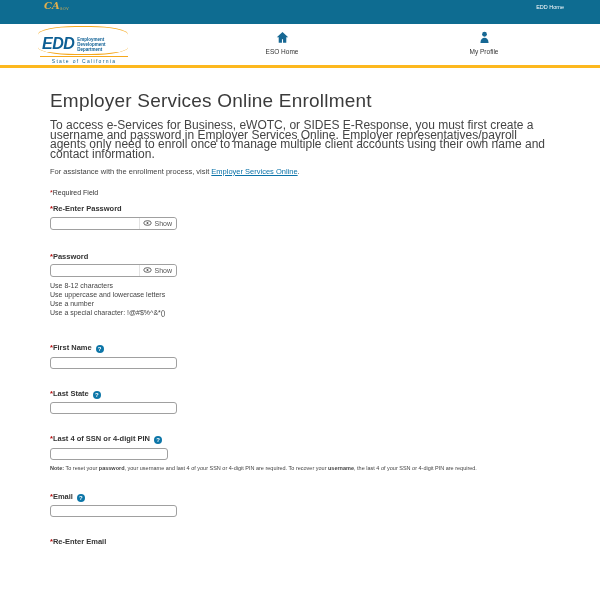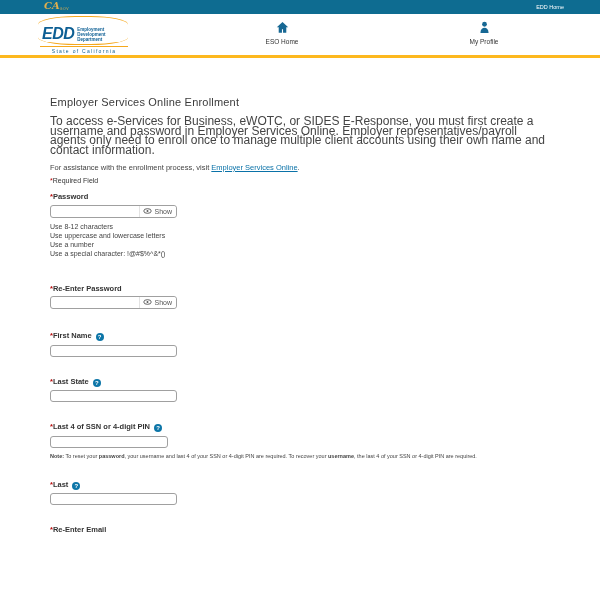--- a/index.html
+++ b/index.html
@@ -1,21 +1,21 @@
 <!DOCTYPE html>
 <html><head>
 <meta charset="utf-8">
 <style>
   html,body{margin:0;padding:0}
   body{
     width:600px;height:600px;overflow:hidden;position:relative;
     background:#fff;font-family:"Liberation Sans",sans-serif;color:#333;
   }
   
-  .topbar{position:relative;height:14px;background:#0E6C91}
+  .topbar{position:relative;height:24px;background:#0E6C91}
   .ca-logo{position:absolute;left:44px;top:0;display:flex;align-items:flex-end;cursor:pointer}
   .ca-logo .ca{font-family:"DejaVu Serif",serif;font-style:italic;font-weight:bold;font-size:10px;color:#DFAF4E;line-height:12px}
   .ca-logo .gov{font-size:3.5px;color:#DFAF4E;letter-spacing:.5px;margin-left:0;margin-bottom:1px}
   .topbar-link{position:absolute;right:36px;top:4px;font-size:5.5px;color:#fff;text-decoration:none;cursor:pointer}
   
   .header{position:relative;height:41px;background:#fff}
   .edd-logo{position:absolute;left:40px;top:4px;width:88px;cursor:pointer}
   .edd-row{position:relative;display:flex;align-items:flex-start;padding:8px 0 1px 2px}
   .edd-acronym{font-style:italic;font-weight:bold;font-size:16px;line-height:15px;color:#0D5F94;letter-spacing:-.5px}
   .edd-lines{font-size:4.5px;font-weight:bold;color:#0D5F94;line-height:5.2px;margin-left:3px;margin-top:1px}
@@ -23,23 +23,23 @@
   .edd-swoosh-bottom{position:absolute;left:-2px;bottom:-1px;width:90px;height:14px;border:0;border-bottom:1.8px solid #F5A81C;border-radius:50%/60%;pointer-events:none}
   .edd-tagline{font-size:5px;color:#0D5F94;letter-spacing:1.3px;border-top:1.6px solid #F5A81C;margin-top:2px;padding-top:1.5px;text-align:center;width:88px}
   .nav-item{position:absolute;top:7px;width:70px;text-align:center;font-size:6.5px;color:#333;cursor:pointer}
   .nav-item .nav-icon{display:block;height:14px;margin-bottom:3px}
   .nav-eso{left:247px}
   .nav-profile{left:449px}
   
   .gold-rule{height:3px;background:#FDB81E}
   
   .content{padding:22px 50px 0 50px}
-  h1{font-size:11px;font-weight:400;color:#3b3b3b;margin:16px 0 9px;letter-spacing:.2px}
+  h1{font-size:19px;font-weight:400;color:#3b3b3b;margin:0 0 9px;letter-spacing:.2px}
   .intro{font-size:12px;line-height:9.5px;color:#444;margin:0 0 8px;max-width:505px}
-  .assist{font-size:7.5px;color:#444;margin:0 0 5px}
+  .assist{font-size:7.5px;color:#444;margin:0 0 13px}
   .assist a{color:#0A72A8;text-decoration:underline;cursor:pointer}
   .required-field{font-size:7px;color:#333;margin:0 0 8px}
   .req{color:#B50909}
   .fgroup label{display:block;font-size:7.5px;font-weight:bold;color:#333;margin:0 0 3.5px}
   .tbox{width:127px;height:12px;box-sizing:border-box;border:1px solid #a0a0a0;border-radius:3px;background:#fff;display:block;padding:0 3px;font-size:7px}
   .pwd-wrap{width:127px;height:13px;box-sizing:border-box;border:1px solid #a0a0a0;border-radius:3px;background:#fff;display:flex;align-items:stretch}
   .pwd-wrap input{flex:1;min-width:0;border:0;background:transparent;font-size:7px;padding:0 3px}
   .show-btn{display:flex;align-items:center;gap:2px;border:0;border-left:1px solid #e3e3e3;background:#fff;font-family:"Liberation Sans",sans-serif;font-size:7px;color:#555;padding:0 4px 0 3px;cursor:pointer;border-radius:0 3px 3px 0}
   .hint-title{font-size:6px;color:#555;margin:4px 0 0}
   .hint-list{margin:5px 0 0 3px;padding:0 0 0 15px;font-size:6px;color:#444}
@@ -110,20 +110,36 @@
 
   <h1>Employer Services Online Enrollment</h1>
 
   <p class="intro">To access e-Services for Business, eWOTC, or SIDES E-Response, you must first create a username and password in Employer Services Online. Employer representatives/payroll agents only need to enroll once to manage multiple client accounts using their own name and contact information.</p>
 
   <p class="assist"><span>For assistance with the enrollment process, visit </span><a>Employer Services Online</a><span>.</span></p>
 
   <p class="required-field"><span class="req">*</span><span>Required Field</span></p>
 
 
+  <div class="fgroup g-repass">
+    <label><span class="req">*</span><span>Re-Enter Password</span></label>
+    <div class="pwd-wrap">
+      <input type="password" value="" style="">
+      <button class="show-btn">
+        <span>
+          <svg width="9" height="6" viewBox="0 0 24 16">
+              <ellipse cx="12" cy="8" rx="10" ry="6.2" fill="none" stroke="#555" stroke-width="2.4"></ellipse>
+              <circle cx="12" cy="8" r="2.6" fill="#555"></circle>
+            </svg>
+        </span>
+        <span>Show</span>
+      </button>
+    </div>
+  </div>
+
   <div class="fgroup g-password">
     <label><span class="req">*</span><span>Password</span></label>
     <div class="pwd-wrap">
       <input type="password" value="" style="">
       <button class="show-btn">
         <span>
           <svg width="9" height="6" viewBox="0 0 24 16">
               <ellipse cx="12" cy="8" rx="10" ry="6.2" fill="none" stroke="#555" stroke-width="2.4"></ellipse>
               <circle cx="12" cy="8" r="2.6" fill="#555"></circle>
             </svg>
@@ -132,54 +148,38 @@
       </button>
     </div>
     <div class="pwd-hints">
       <div>Use 8-12 characters</div>
       <div>Use uppercase and lowercase letters</div>
       <div>Use a number</div>
       <div>Use a special character: !@#$%^&amp;*()</div>
     </div>
   </div>
 
-  <div class="fgroup g-repass">
-    <label><span class="req">*</span><span>Re-Enter Password</span></label>
-    <div class="pwd-wrap">
-      <input type="password" value="" style="">
-      <button class="show-btn">
-        <span>
-          <svg width="9" height="6" viewBox="0 0 24 16">
-              <ellipse cx="12" cy="8" rx="10" ry="6.2" fill="none" stroke="#555" stroke-width="2.4"></ellipse>
-              <circle cx="12" cy="8" r="2.6" fill="#555"></circle>
-            </svg>
-        </span>
-        <span>Show</span>
-      </button>
-    </div>
-  </div>
-
   <div class="fgroup g-first">
     <label><span class="req">*</span><span>First Name</span><span class="help-icon">?</span></label>
     <input class="tbox" type="text" value="" style="">
   </div>
 
   <div class="fgroup g-last">
     <label><span class="req">*</span><span>Last State</span><span class="help-icon">?</span></label>
     <input class="tbox" type="text" value="" style="">
   </div>
 
   <div class="fgroup g-ssn">
     <label><span class="req">*</span><span>Last 4 of SSN or 4-digit PIN</span><span class="help-icon">?</span></label>
     <input class="tbox" type="text" style="width: 118px;" value="">
     <p class="note"><b>Note:</b><span> To reset your </span><b>password</b><span>, your username and last 4 of your SSN or 4-digit PIN are required. To recover your </span><b>username</b><span>, the last 4 of your SSN or 4-digit PIN are required.</span></p>
   </div>
 
   <div class="fgroup g-email">
-    <label><span class="req">*</span><span>Last</span><span class="help-icon">?</span></label>
+    <label><span class="req">*</span><span>Email</span><span class="help-icon">?</span></label>
     <input class="tbox" type="text" value="" style="">
   </div>
 
   <div class="fgroup g-reemail">
     <label><span class="req">*</span><span>Re-Enter Email</span></label>
 
   </div>
 
 </div>
 

